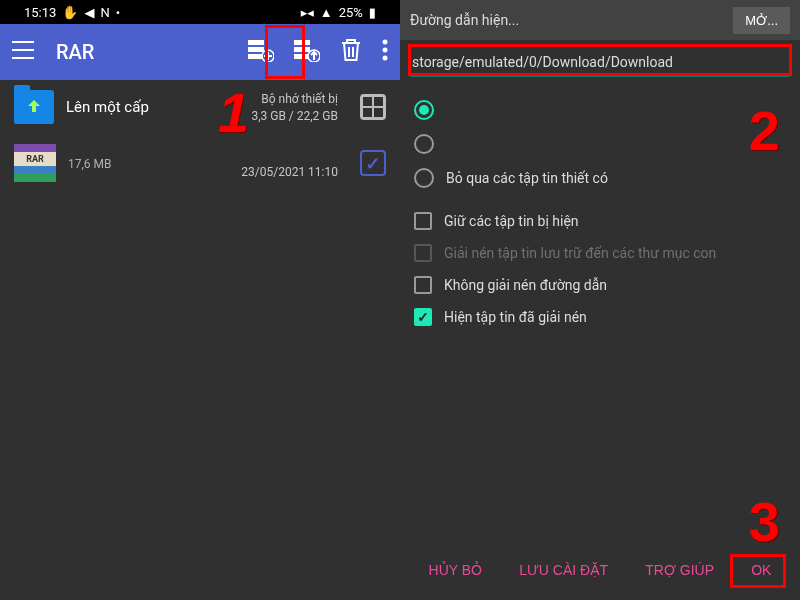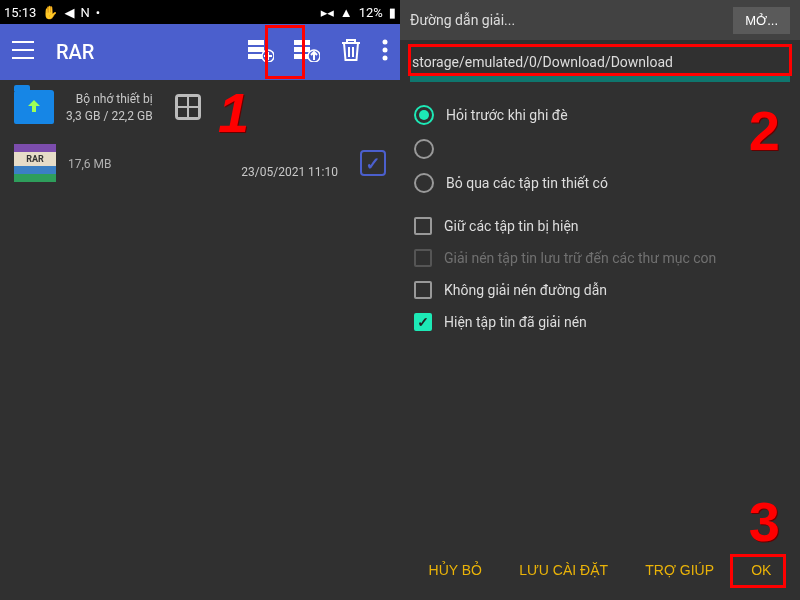--- a/index.html
+++ b/index.html
@@ -2,21 +2,21 @@
 <html><head>
 <meta charset="utf-8">
 <style>
 * { margin: 0; padding: 0; box-sizing: border-box; }
 body { font-family: Roboto, Arial, sans-serif; background: #000; width: 800px; height: 600px; overflow: hidden; display: flex; }
 .panel { height: 600px; position: relative; }
 .left-panel { width: 400px; background: #303030; color: #fff; }
 .right-panel { width: 400px; background: #303030; color: #fff; }
 
 
-.status-bar { height: 24px; background: #000; display: flex; justify-content: space-between; align-items: center; padding: 0 4px; font-size: 13px; }
+.status-bar { height: 24px; background: #000; display: flex; justify-content: space-between; align-items: center; padding: 0 24px; font-size: 13px; }
 .status-left, .status-right { display: flex; align-items: center; gap: 6px; }
 
 
 .toolbar { height: 56px; background: #4b5fcd; display: flex; align-items: center; padding: 0 12px; gap: 18px; }
 .toolbar .title { font-size: 20px; font-weight: 500; margin-left: 4px; flex: 1; }
 .toolbar-icons { display: flex; align-items: center; gap: 20px; }
 .menu-icon, .toolbar-icon { color: #fff; }
 
 
 .file-row { display: flex; align-items: center; padding: 10px 14px; gap: 12px; }
@@ -40,57 +40,57 @@
 .grid-icon div { border: 1px solid #bbb; }
 .check-icon { width: 26px; height: 26px; border: 2px solid #4b5fcd; border-radius: 4px; display: flex; align-items: center; justify-content: center; color: #4b5fcd; font-size: 18px; font-weight: bold; }
 
 
 .dest-header { height: 40px; display: flex; align-items: center; padding: 0 10px; gap: 10px; background: #424242; }
 .dest-label { font-size: 14px; color: #ddd; flex: 1; }
 .open-btn { background: #5a5a5a; color: #fff; padding: 6px 12px; font-size: 13px; border: none; }
 
 
 .path-container { padding: 8px 10px; }
-.path-input { width: 100%; background: #303030; color: #ddd; border: none; border-bottom: 6px solid #0f766e; font-size: 14px; padding: 6px 2px; font-family: inherit; }
+.path-input { width: 100%; background: #303030; color: #ddd; border: none; border-bottom: 1px solid #0f766e; font-size: 14px; padding: 6px 2px; font-family: inherit; }
 
 
 .options { padding: 8px 14px; }
 .opt-row { display: flex; align-items: center; gap: 12px; padding: 7px 0; font-size: 14px; color: #ddd; }
 .opt-row.disabled { color: #707070; }
 .radio { width: 20px; height: 20px; border: 2px solid #999; border-radius: 50%; display: flex; align-items: center; justify-content: center; }
 .radio.selected { border-color: #1de9b6; }
 .radio.selected::after { content: ""; width: 10px; height: 10px; background: #1de9b6; border-radius: 50%; }
 .checkbox { width: 18px; height: 18px; border: 2px solid #999; border-radius: 2px; display: flex; align-items: center; justify-content: center; }
 .checkbox.disabled { border-color: #555; }
 .checkbox.checked { background: #1de9b6; border-color: #1de9b6; color: #222; font-size: 14px; font-weight: bold; }
 
 
 .bottom-buttons { position: absolute; bottom: 14px; left: 0; right: 0; display: flex; justify-content: space-around; padding: 0 10px; }
-.btn-text { color: #eab308; font-size: 14px; font-weight: 500; background: none; border: none; padding: 8px 10px; }
+.btn-text { color: #ec4899; font-size: 14px; font-weight: 500; background: none; border: none; padding: 8px 10px; }
 
 
 .red-box { position: absolute; border: 3px solid #ff0000; pointer-events: none; }
 .red-num { position: absolute; color: #ff0000; font-size: 56px; font-weight: 900; font-family: Arial Black, Arial, sans-serif; pointer-events: none; text-shadow: 1px 1px 0 #600; }
 </style>
 </head>
 <body>
 
 <div class="panel left-panel">
   <div class="status-bar">
     <div class="status-left">
       <span>15:13</span>
       <span>✋</span>
       <span>◀</span>
       <span>N</span>
       <span>•</span>
     </div>
     <div class="status-right">
       <span>▸◂</span>
       <span>▲</span>
-      <span>12%</span>
+      <span>25%</span>
       <span>▮</span>
     </div>
   </div>
 
   <div class="toolbar">
     <span class="menu-icon">
       <svg width="22" height="18" viewBox="0 0 22 18">
           <path d="M0 1h22M0 9h22M0 17h22" stroke="#fff" stroke-width="2"></path>
         </svg>
     </span>
@@ -130,20 +130,23 @@
   </div>
 
   <div class="file-row">
     <div class="folder-icon">
       <span class="up-arrow">
           <svg width="18" height="18" viewBox="0 0 18 18">
             <path d="M9 3l-6 6h4v6h4v-6h4z" fill="#9eff57"></path>
           </svg>
         </span>
     </div>
+    <div class="file-text">
+      <div class="file-name">Lên một cấp</div>
+    </div>
     <div class="file-meta">
       <div class="meta-top">Bộ nhớ thiết bị</div>
       <div>3,3 GB / 22,2 GB</div>
     </div>
     <div class="row-action">
       <div class="grid-icon">
           <div></div>
           <div></div>
           <div></div>
           <div></div>
@@ -169,32 +172,31 @@
       <div class="check-icon">✓</div>
     </div>
   </div>
 
   <div class="red-box" style="left:265px; top:25px; width:40px; height:54px;"></div>
   <div class="red-num" style="left:218px; top:80px; font-style:italic;">1</div>
 </div>
 
 <div class="panel right-panel">
   <div class="dest-header">
-    <span class="dest-label">Đường dẫn giải...</span>
+    <span class="dest-label">Đường dẫn hiện...</span>
     <button class="open-btn">MỞ...</button>
   </div>
 
   <div class="path-container">
     <input class="path-input" value="storage/emulated/0/Download/Download" style="">
   </div>
 
   <div class="options">
     <div class="opt-row">
       <span class="radio selected"></span>
-      <span>Hỏi trước khi ghi đè</span>
     </div>
     <div class="opt-row">
       <span class="radio"></span>
     </div>
     <div class="opt-row">
       <span class="radio"></span>
       <span>Bỏ qua các tập tin thiết có</span>
     </div>
 
     <div style="height:10px"></div>

